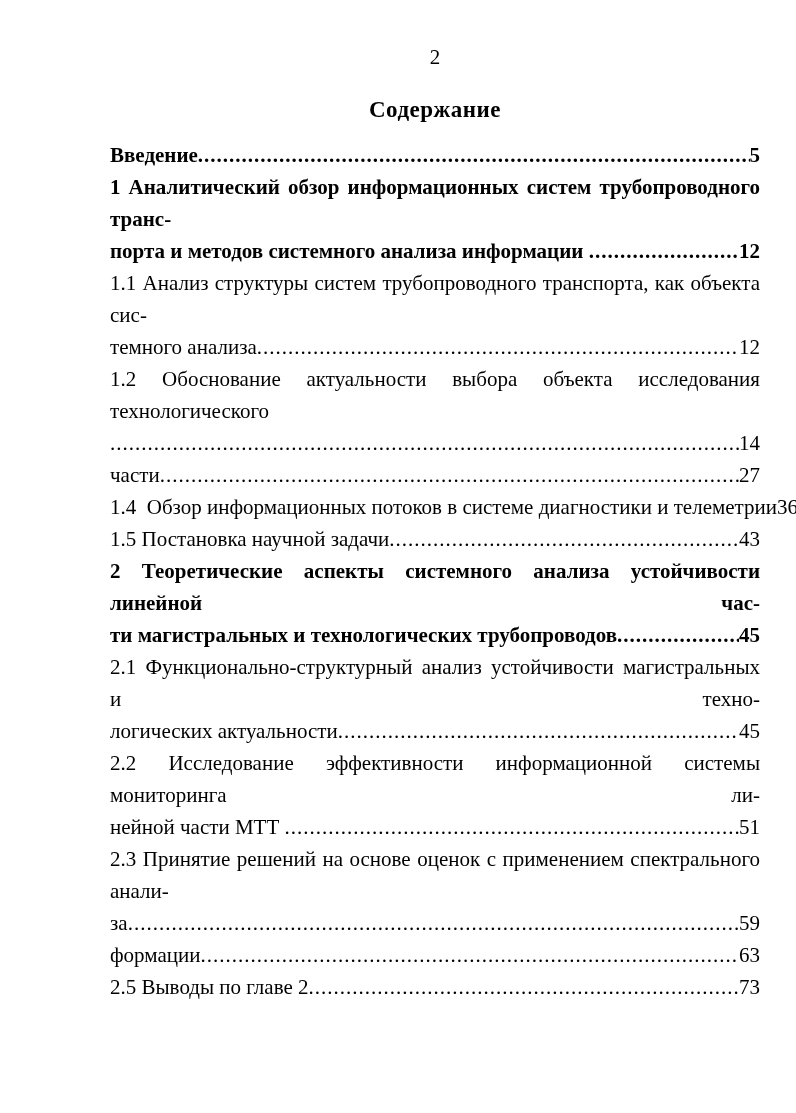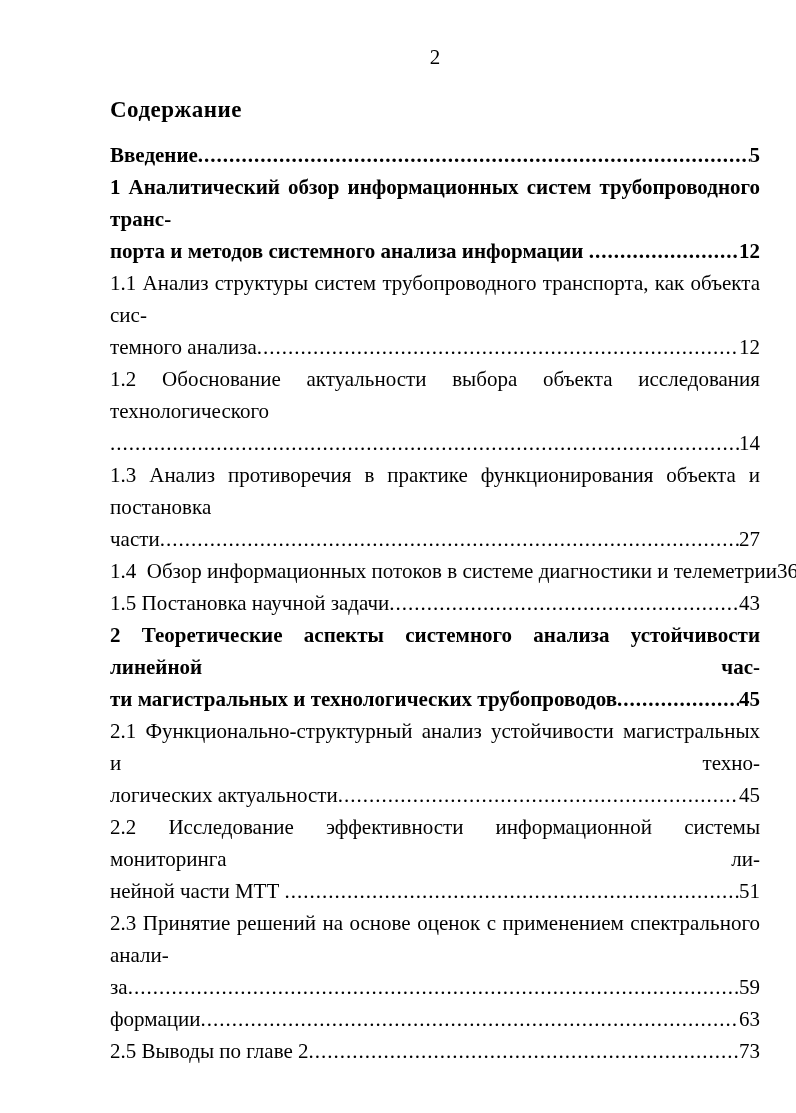--- a/index.html
+++ b/index.html
@@ -17,21 +17,21 @@
     background: #ffffff;
     padding: 44px 36px 0 110px;
     overflow: hidden;
   }
   .pageno {
     text-align: center;
     font-size: 21px;
     line-height: 26px;
   }
   .doc-title {
-    text-align: left;
+    text-align: center;
     font-weight: bold;
     font-size: 23px;
     line-height: 26px;
     margin: 27px 0 0 0;
     letter-spacing: 0.5px;
   }
   .toc {
     margin-top: 16px;
   }
   .toc-line {
@@ -85,21 +85,20 @@
       <div class="toc-line leader">
         <span class="t">темного анализа</span>
         <span class="dots" aria-hidden="true">................................................................................................................................................................................................................................................</span>
         <span class="pg">12</span>
       </div>
       <div class="toc-line fill">1.2 Обоснование актуальности выбора объекта исследования технологического</div>
       <div class="toc-line leader">
         <span class="dots" aria-hidden="true">................................................................................................................................................................................................................................................</span>
         <span class="pg">14</span>
       </div>
-      <div class="toc-line fill">1.3 Анализ противоречия в практике функционирования объекта и постановка</div>
       <div class="toc-line leader">
         <span class="t">части</span>
         <span class="dots" aria-hidden="true">................................................................................................................................................................................................................................................</span>
         <span class="pg">27</span>
       </div>
       <div class="toc-line leader">
         <span class="t">1.4  Обзор информационных потоков в системе диагностики и телеметрии</span>
         <span class="dots" aria-hidden="true">................................................................................................................................................................................................................................................</span>
         <span class="pg">36</span>
       </div>

